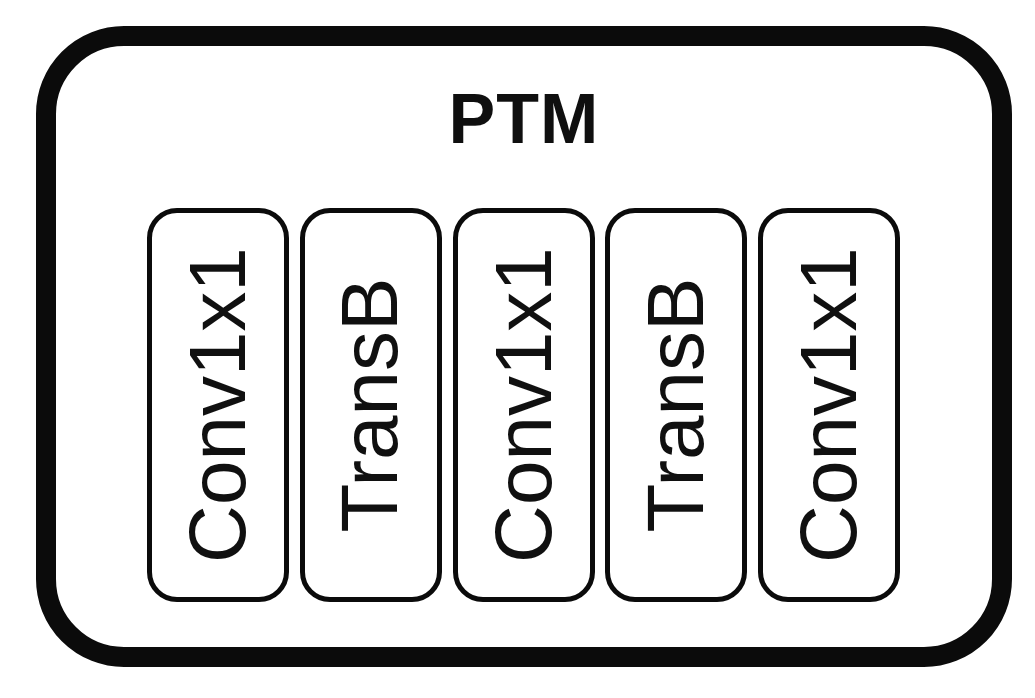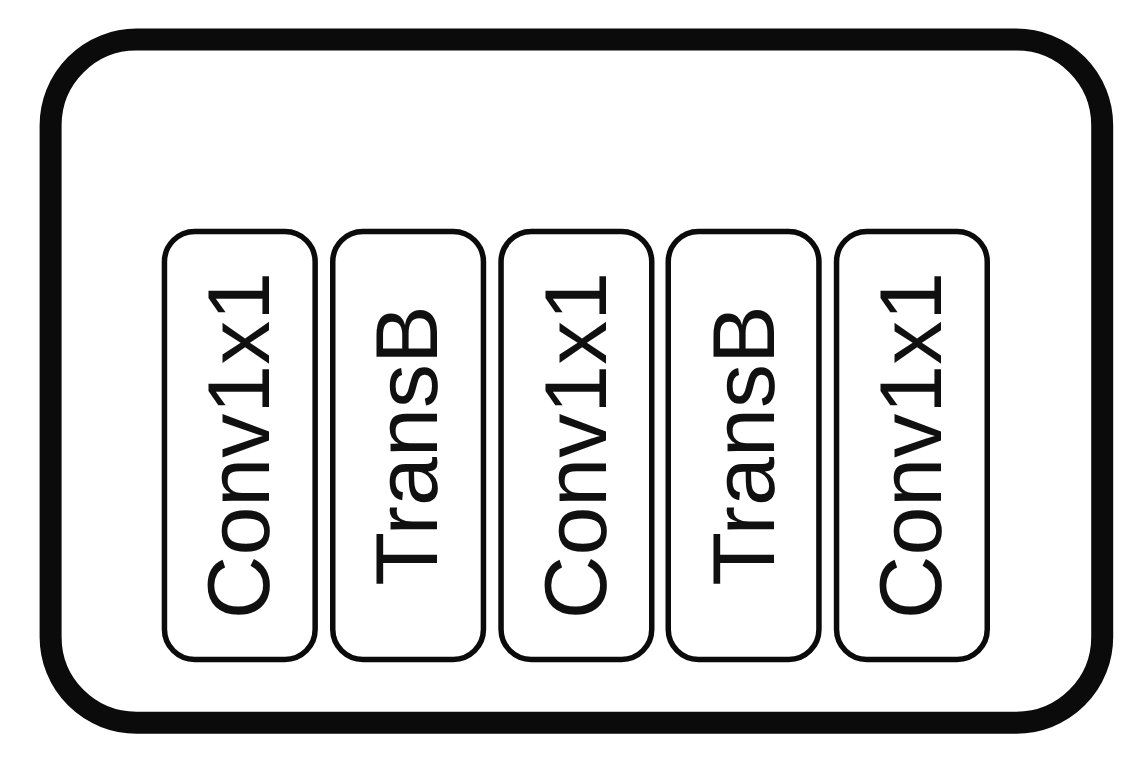--- a/index.html
+++ b/index.html
@@ -68,20 +68,21 @@
     color: #101010;
   }
 </style>
 </head>
 <body>
 
 <div class="stage">
 
   <div class="outer-frame"></div>
 
+  <div class="module-title">PTM</div>
 
   <div class="blocks-row">
 
     <div class="block">
       <span class="block-label">Conv1x1</span>
     </div>
 
     <div class="block">
       <span class="block-label">TransB</span>
     </div>

